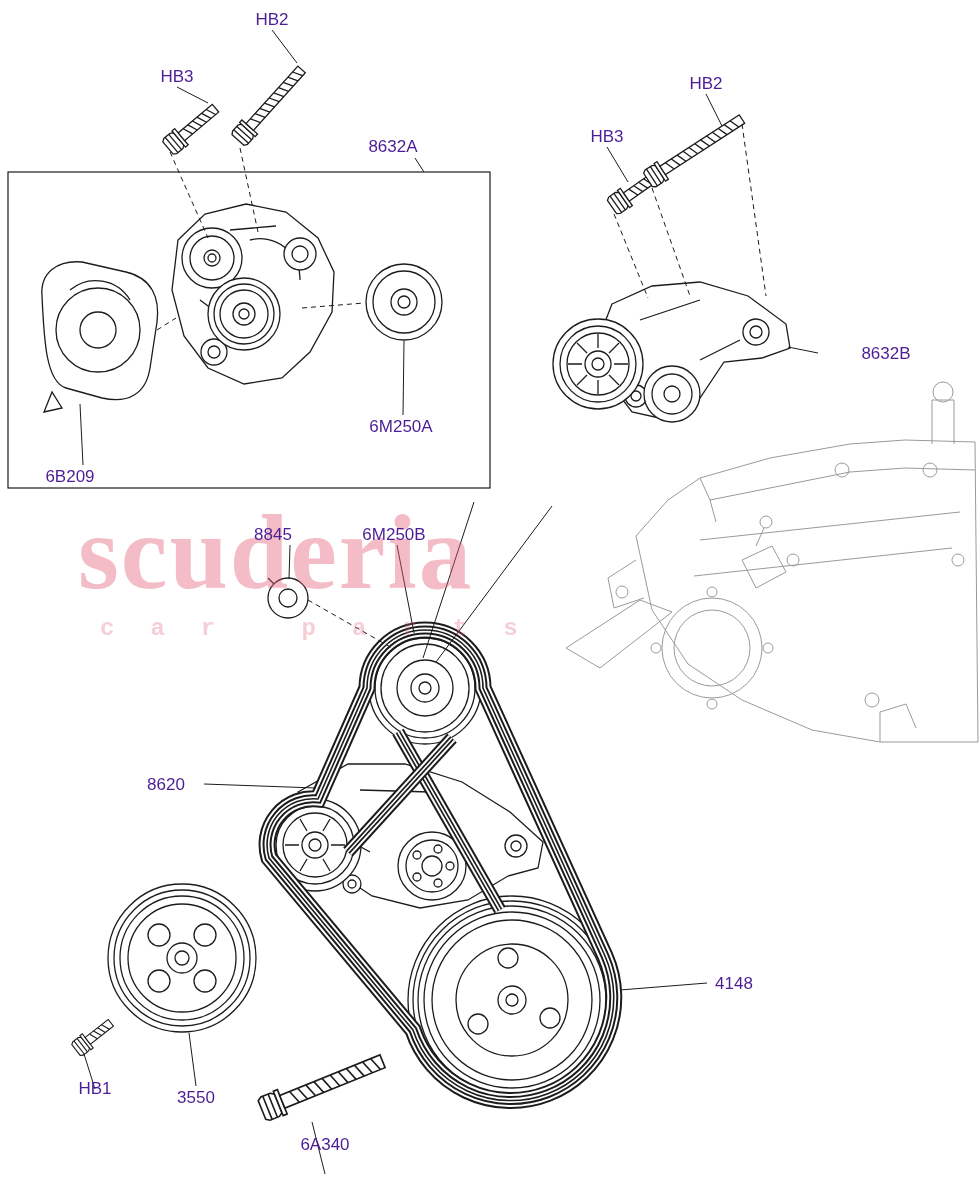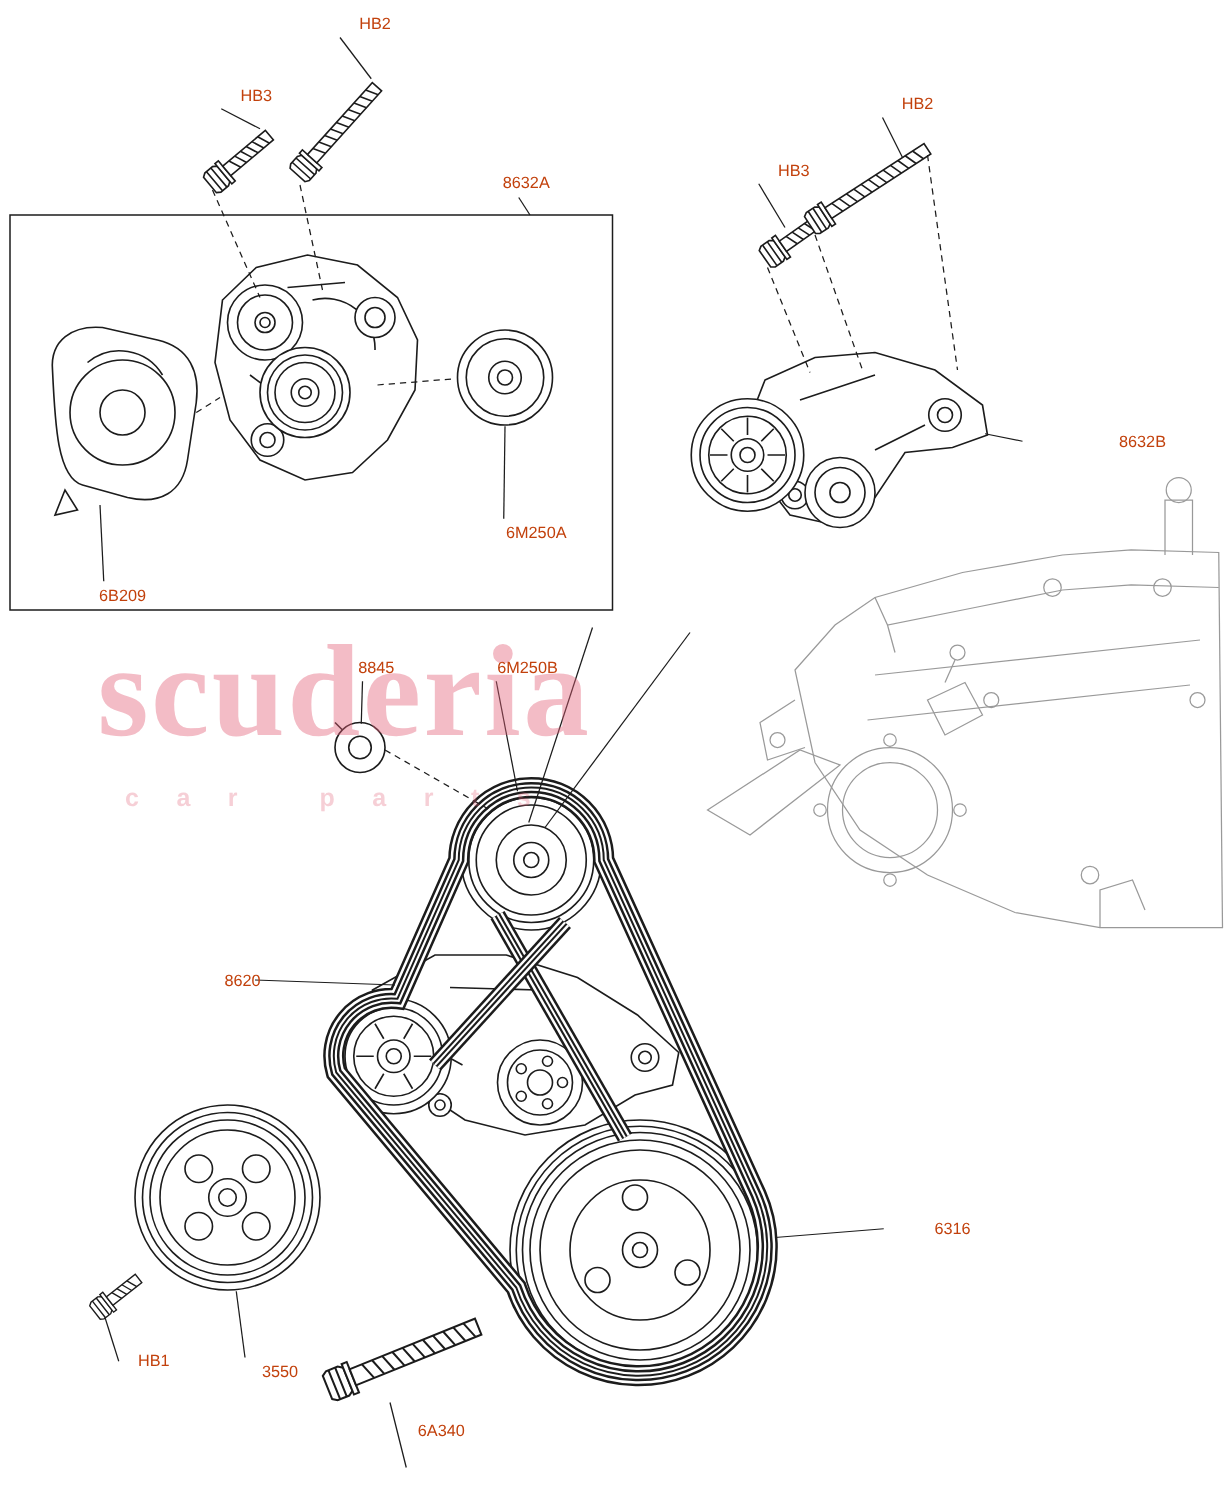--- a/index.html
+++ b/index.html
@@ -1,25 +1,25 @@
 <!DOCTYPE html>
 <html><head>
 <meta charset="utf-8">
 <style>
   html,body{margin:0;padding:0;background:#ffffff;}
   .canvas{position:relative;width:980px;height:1200px;background:#fff;overflow:hidden;
           font-family:"Liberation Sans",sans-serif;}
   .canvas svg{position:absolute;left:0;top:0;}
-  .part-label{position:absolute;transform:translate(-50%,-50%);color:#c2410c;
-              font-size:13px;line-height:1;white-space:nowrap;cursor:pointer;margin-left:28px;}
+  .part-label{position:absolute;transform:translate(-50%,-50%);color:#4c1d95;
+              font-size:17px;line-height:1;white-space:nowrap;cursor:pointer;}
   .watermark{position:absolute;left:78px;top:498px;pointer-events:none;}
   .wm-main{font-family:Liberation Serif, serif;font-weight:700;font-size:105px;
            line-height:1.05;color:rgba(226,96,120,0.42);letter-spacing:2px;}
-  .wm-sub{font-family:Liberation Sans, sans-serif;font-weight:600;font-size:20px;
-          color:rgba(226,96,120,0.30);letter-spacing:1.5em;margin-top:20px;padding-left:22px;}
+  .wm-sub{font-family:Liberation Mono, monospace;font-weight:600;font-size:24px;
+          color:rgba(226,96,120,0.30);letter-spacing:1.5em;margin-top:7px;padding-left:22px;}
   .ln{stroke:#1c1c1c;stroke-width:1;fill:none;}
   .dash{stroke:#1c1c1c;stroke-width:1;fill:none;stroke-dasharray:5 4;}
   .pt{stroke:#1c1c1c;stroke-width:1.3;fill:#fff;}
   .ptn{stroke:#1c1c1c;stroke-width:1.3;fill:none;}
   .blk{stroke:#8f8f8f;stroke-width:1;fill:none;}
 </style>
 </head>
 <body>
 
 <div class="canvas">
@@ -281,18 +281,18 @@
 <div class="part-label" style="left:177px;top:76px">HB3</div>
 <div class="part-label" style="left:393px;top:146px">8632A</div>
 <div class="part-label" style="left:607px;top:136px">HB3</div>
 <div class="part-label" style="left:706px;top:83px">HB2</div>
 <div class="part-label" style="left:886px;top:353px">8632B</div>
 <div class="part-label" style="left:401px;top:426px">6M250A</div>
 <div class="part-label" style="left:70px;top:476px">6B209</div>
 <div class="part-label" style="left:273px;top:534px">8845</div>
 <div class="part-label" style="left:394px;top:534px">6M250B</div>
 <div class="part-label" style="left:166px;top:784px">8620</div>
-<div class="part-label" style="left:734px;top:983px">6316</div>
+<div class="part-label" style="left:734px;top:983px">4148</div>
 <div class="part-label" style="left:95px;top:1088px">HB1</div>
 <div class="part-label" style="left:196px;top:1097px">3550</div>
 <div class="part-label" style="left:325px;top:1144px">6A340</div>
 
 </div>
 
 </body></html>

